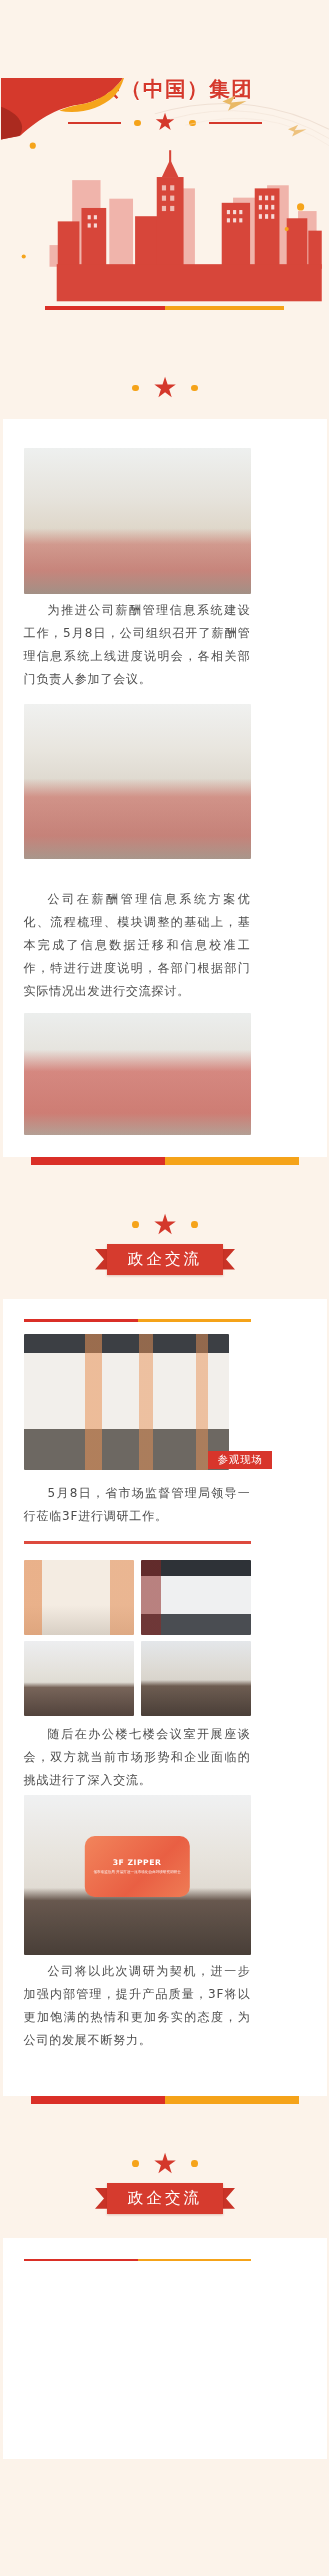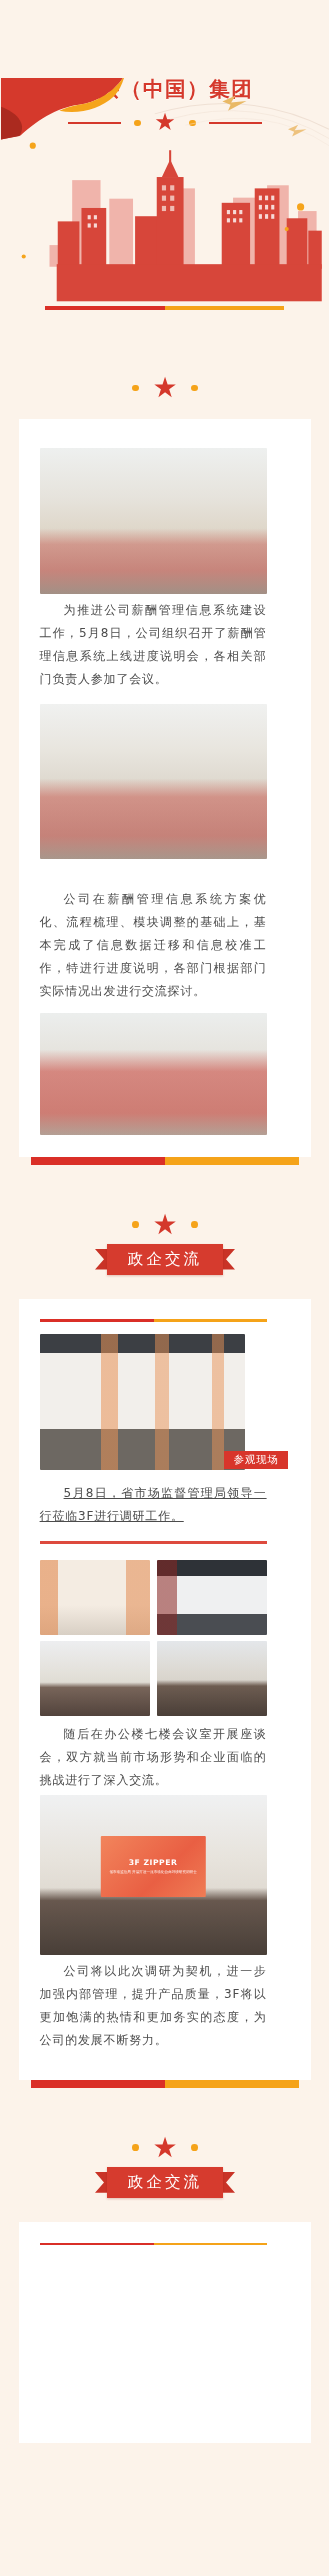--- a/index.html
+++ b/index.html
@@ -35,21 +35,21 @@
   .ribbon{position:relative;width:330px;height:31px;margin-top:5.2px;}
   .ribbon-tail{position:absolute;top:5.2px;width:30px;height:20.6px;background:#c93327;}
   .ribbon-tail.left{left:95px;clip-path:polygon(0 0,100% 0,100% 100%,0 100%,30% 50%);}
   .ribbon-tail.right{right:95px;clip-path:polygon(0 0,100% 0,70% 50%,0 100%,0 100%);clip-path:polygon(0 0,100% 0,70% 50%,100% 100%,0 100%);}
   .ribbon-box{
     position:absolute;left:107px;top:0;width:116px;height:31px;background:#d63b2e;
     display:flex;align-items:center;justify-content:center;
     color:#fff;font-size:15.5px;letter-spacing:3.1px;font-weight:500;
     box-shadow:0 1px 2.1px rgba(150,30,20,.25);
   }
-  .card{width:292px;margin:0 auto;background:#ffffff;padding:0 20.6px;box-sizing:border-box;}
+  .card{width:324px;margin:0 auto;background:#ffffff;padding:0 20.6px;box-sizing:border-box;}
   .section-bar{width:268px;height:7.7px;margin:0 auto;
     background:linear-gradient(to right,#da2f27 0 50%,#f5a319 50% 100%);}
   .duo-line{width:227px;height:2.6px;
     background:linear-gradient(to right,#da2f27 0 50%,#f5a319 50% 100%);}
   .solid-line{width:227px;height:2.6px;background:#dd4a3e;}
   
   .para{
     margin:0;width:227px;
     font-size:12px;line-height:23px;color:#4c4c4c;letter-spacing:0.8px;
     text-align:justify;text-indent:2em;word-break:break-all;
@@ -88,35 +88,35 @@
     linear-gradient(180deg,#e4e7ea 0%,#dcd8d1 42%,#c7c0b5 100%);}
   .scene-confroom{background:
     linear-gradient(180deg,rgba(0,0,0,0) 58%,rgba(74,56,46,.8) 66%,rgba(48,38,32,.85) 100%),
     linear-gradient(180deg,#f0f1f2 0%,#e7e3dc 40%,#d2cabf 100%);}
   .scene-corridor{background:
     linear-gradient(90deg,rgba(0,0,0,0) 0 66%,rgba(210,190,185,.5) 66% 100%),
     linear-gradient(180deg,#2f3338 0 20%,#f0eeec 20% 74%,#8a8population 74%),
     linear-gradient(180deg,#2f3338 0 20%,#f0eeec 20% 74%,#8a857f 74% 100%);}
   .screen{
     position:absolute;left:50%;top:26%;transform:translateX(-50%);
-    width:46%;height:38%;border-radius:1px;
+    width:46%;height:38%;border-radius:10px;
     background:linear-gradient(135deg,#f2855c,#e95f43 60%,#ef7c55);
     display:flex;flex-direction:column;align-items:center;justify-content:center;
     color:#fff;text-align:center;
   }
   .screen .s1{font-size:7.7px;font-weight:bold;letter-spacing:0.5px;}
   .screen .s2{font-size:3.6px;margin-top:3.1px;line-height:5.2px;opacity:.95;}
   .photo-label{
     position:absolute;right:-21.6px;bottom:1px;height:18.5px;padding:0 9.3px;
     background:#d8352b;color:#fff;font-size:10.3px;letter-spacing:1px;
     display:flex;align-items:center;justify-content:center;
   }
   
   .mt-xs{margin-top:4.1px;} .mt-s{margin-top:10.3px;} .mt-m{margin-top:13.4px;}
-  .mt-l{margin-top:19px;} .mt-xl{margin-top:29px;} .mt-cap{margin-top:12px;text-decoration:underline;}
+  .mt-l{margin-top:19px;} .mt-xl{margin-top:29px;} .mt-cap{margin-top:12px;}
   .mt-line{margin-top:13px;} .mt-10{margin-top:5.2px;}
   .mt-5{margin-top:2.6px;} .mt-15{margin-top:7.7px;} .mt-24{margin-top:12.4px;}
   .mt-32{margin-top:16.5px;}
 </style>
 </head>
 <body>
 
 <div class="header">
   <svg class="hero-decor" viewBox="0 0 640 160" xmlns="http://www.w3.org/2000/svg">
     <g>
@@ -229,21 +229,21 @@
     <div class="star-row" style="margin-top: 46px;">
       <div class="dot"></div>
       <div class="star">★</div>
       <div class="dot"></div>
     </div>
     <div class="ribbon">
       <div class="ribbon-tail left"></div>
       <div class="ribbon-tail right"></div>
       <div class="ribbon-box">政企交流</div>
     </div>
-    <div class="card" style="margin-top: 24px; padding-top: 20.6px; padding-bottom: 28px;">
+    <div class="card" style="margin-top: 24px; padding-top: 20.6px; padding-bottom: 44px;">
       <div class="duo-line mt-0"></div>
       <div class="photo-wrap mt-24">
         <div class="photo ph-d scene-showroom"></div>
         <div class="photo-label">参观现场</div>
       </div>
       <p class="para mt-cap">5月8日，省市场监督管理局领导一行莅临3F进行调研工作。</p>
       <div class="solid-line mt-line"></div>
       <div class="pair mt-32">
         <div class="photo ph-e scene-exhibit"></div>
         <div class="photo ph-e scene-mannequin"></div>

